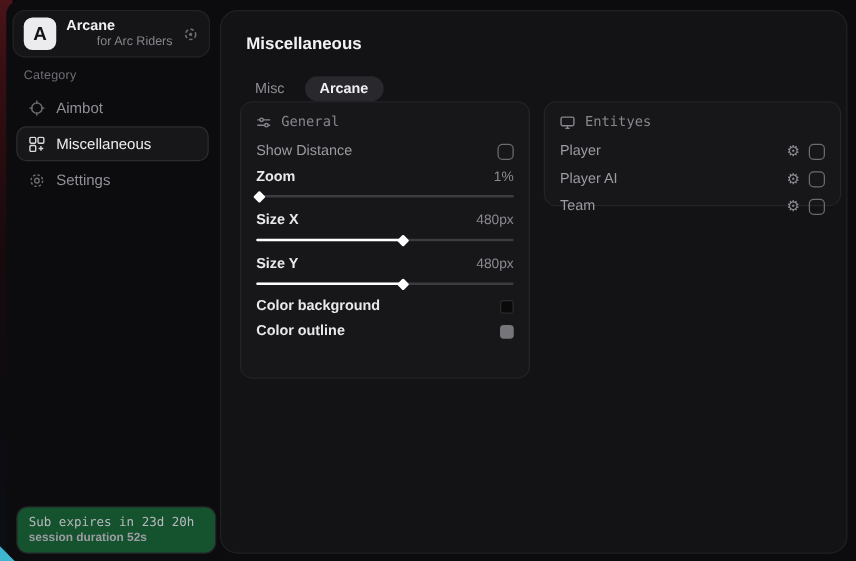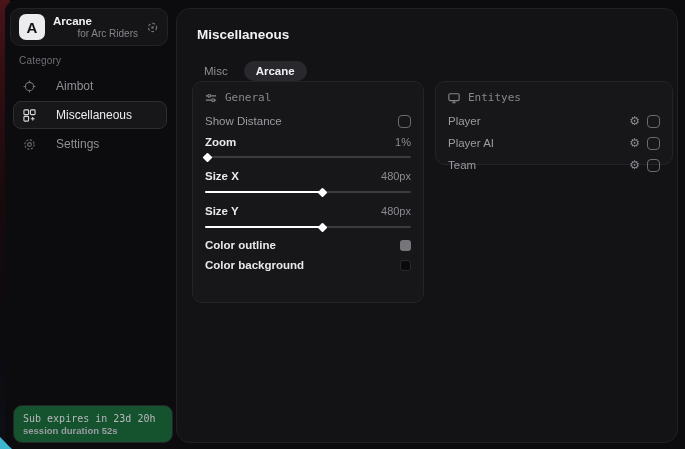--- a/index.html
+++ b/index.html
@@ -44,21 +44,21 @@
   .brand-name { font-size:11.5px; font-weight:bold; color:#f0f0f2; }
   .brand-sub { font-size:10px; color:#84848b;text-align:right; }
   .brand-gear { color:#6f6f76; flex:none; display:flex; }
 
   .category-label {
     position:absolute; left:14px; top:55px;
     font-size:10px; color:#6e6e75; letter-spacing:.2px;
   }
   .nav { position:absolute; left:8px; top:72px; width:154px; }
   .nav-item {
-    height:28px; display:flex; align-items:center; gap:20px;
+    height:28px; display:flex; align-items:center; gap:9px;
     padding:0 8px; border-radius:8px; border:1px solid transparent;
     color:#8f8f96; font-size:12px; margin-bottom:1px; cursor:default;
   }
   .nav-item .nav-icon { width:14px; display:flex; justify-content:center; color:#6d6d74; }
   .nav-item.active {
     background:#17171a; border-color:#2d2d32; color:#eeeeef;
   }
   .nav-item.active .nav-icon { color:#d9d9dc; }
 
   .sub-box {
@@ -255,27 +255,27 @@
         <span class="row-value">480px</span>
       </div>
       <div class="slider">
         <div class="track"></div>
         <div class="fill" style="width: 57%;">
           <div class="thumb"></div>
         </div>
       </div>
 
       <div class="row" style="min-height:20px">
+        <span class="row-label strong">Color background</span>
+        <span class="swatch bg-swatch"></span>
+      </div>
+
+      <div class="row" style="min-height:20px">
         <span class="row-label strong">Color outline</span>
         <span class="swatch outline-swatch"></span>
-      </div>
-
-      <div class="row" style="min-height:20px">
-        <span class="row-label strong">Color background</span>
-        <span class="swatch bg-swatch"></span>
       </div>
     </div>
 
     <div class="card card-entities">
       <div class="card-header mono">
         <span class="hicon">
           <svg width="12" height="12" viewBox="0 0 14 14" fill="none" stroke="currentColor" stroke-width="1.3">
             <rect x="1" y="2" width="12" height="8" rx="1.5"></rect>
               <path d="M5 12.5h4M7 10v2.5"></path>
           </svg>

